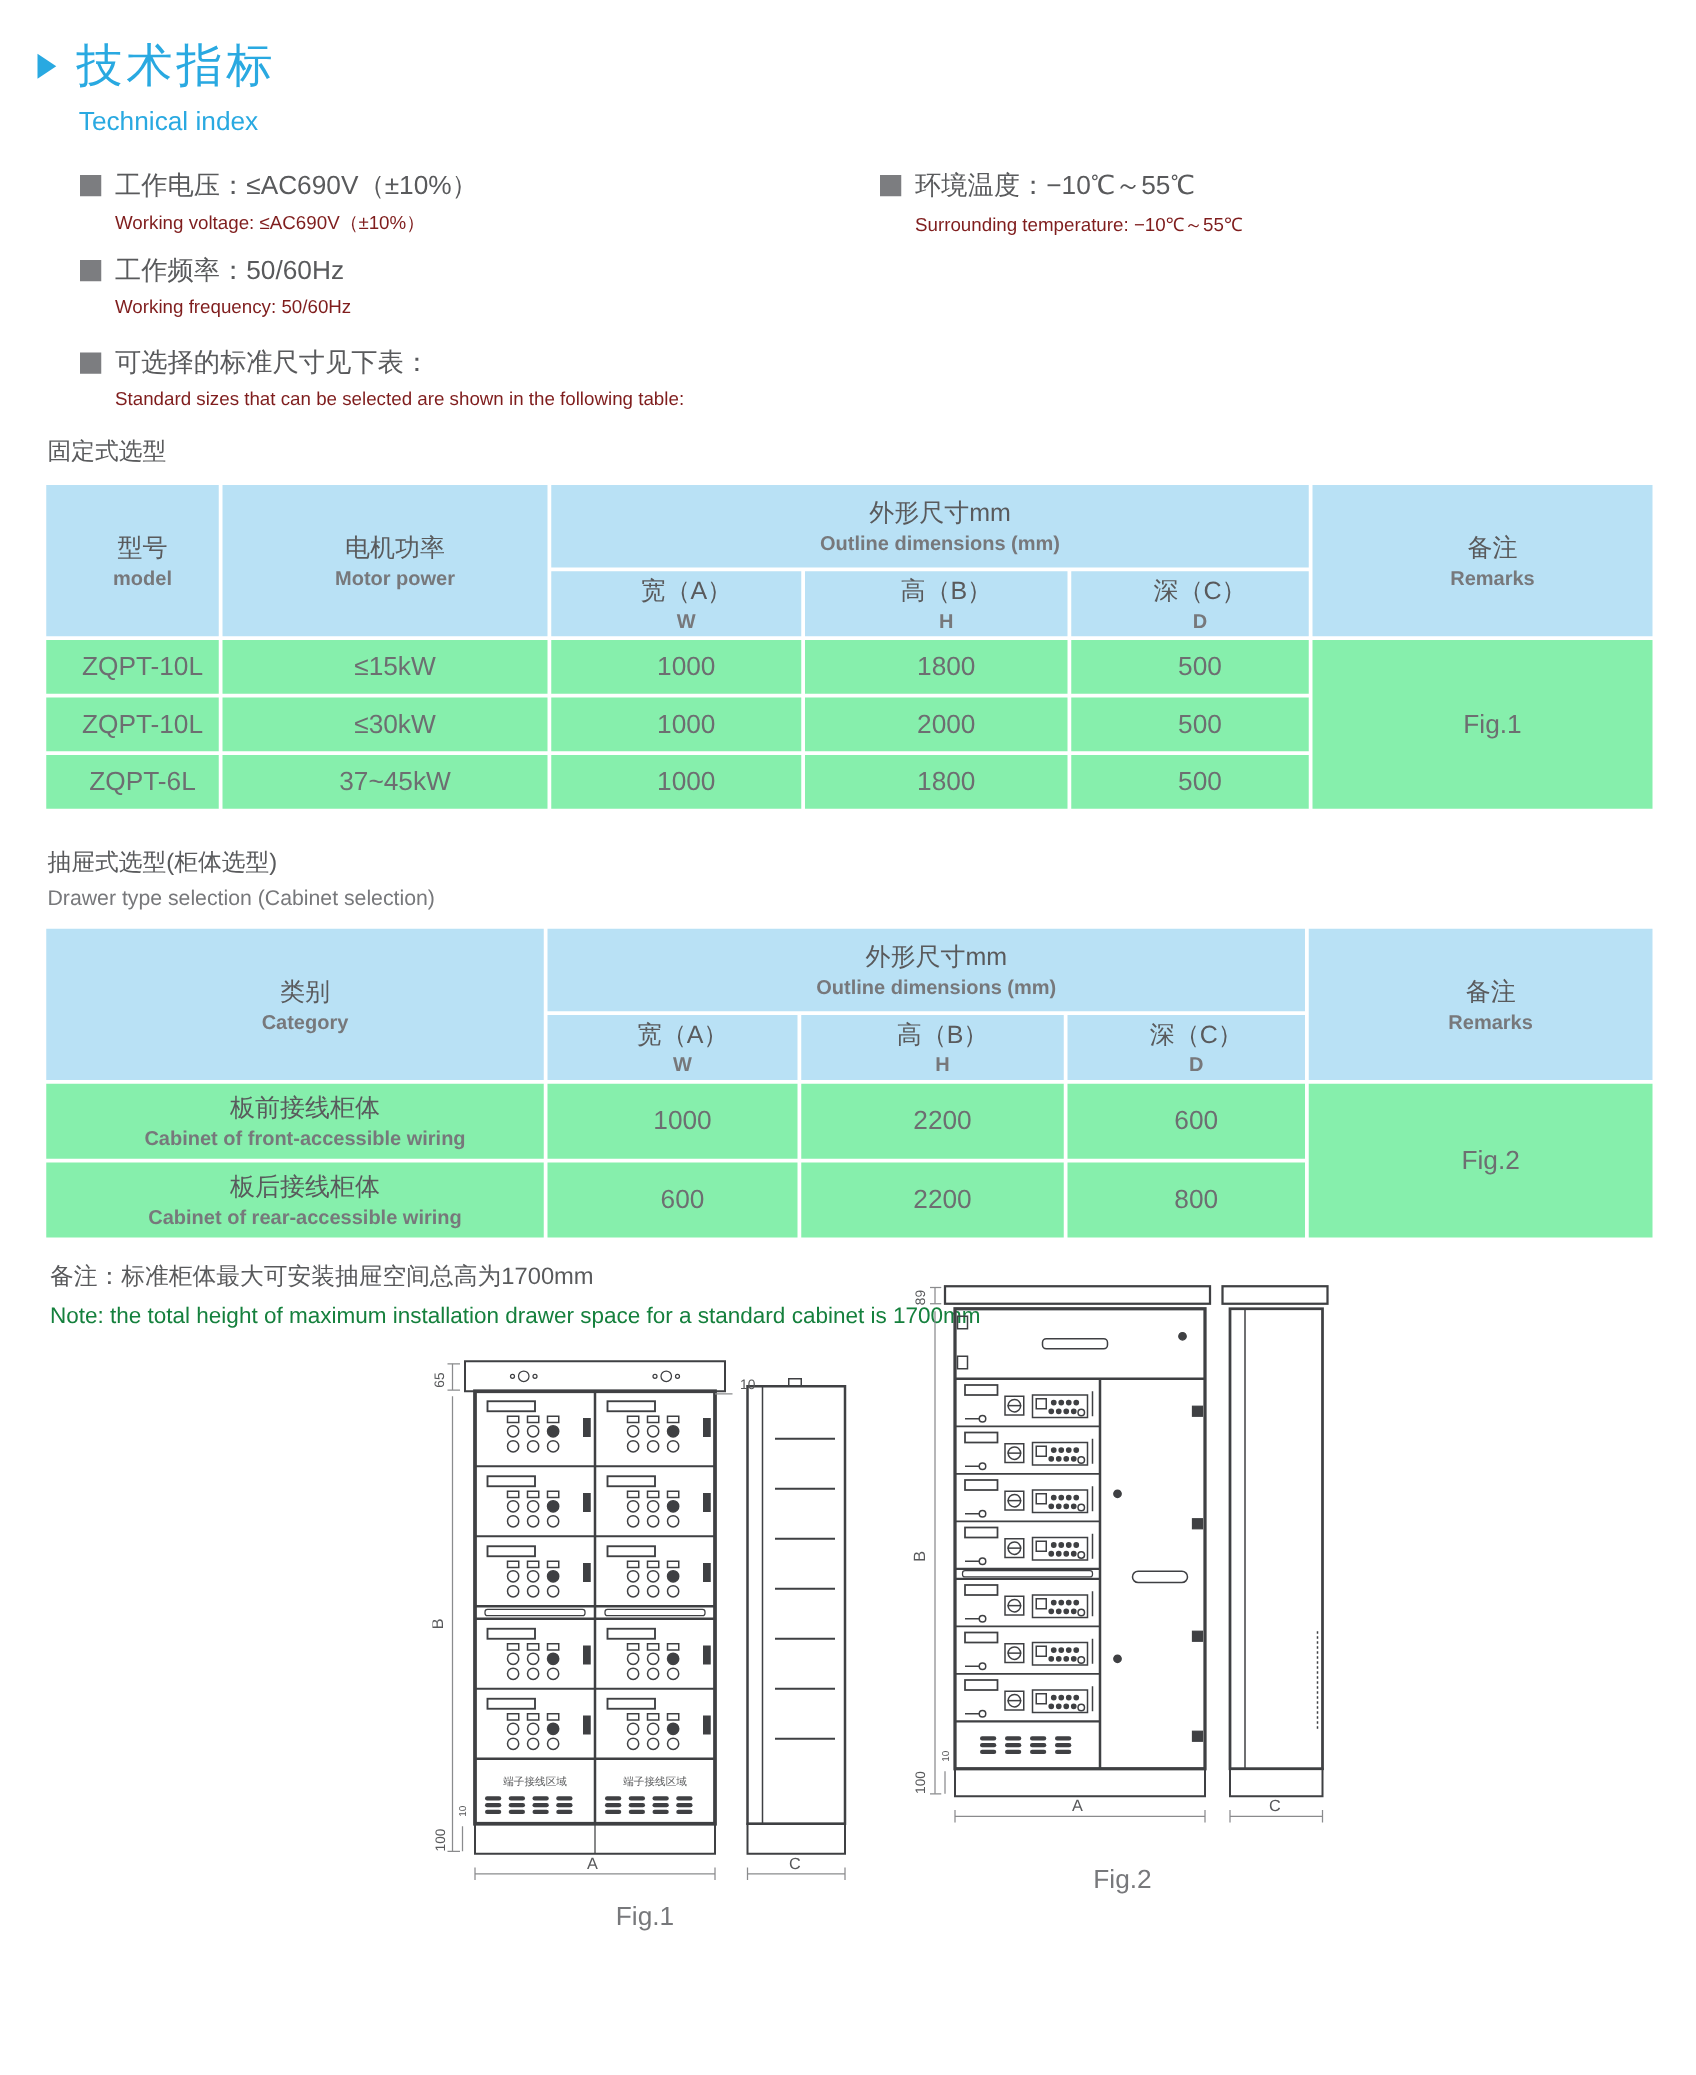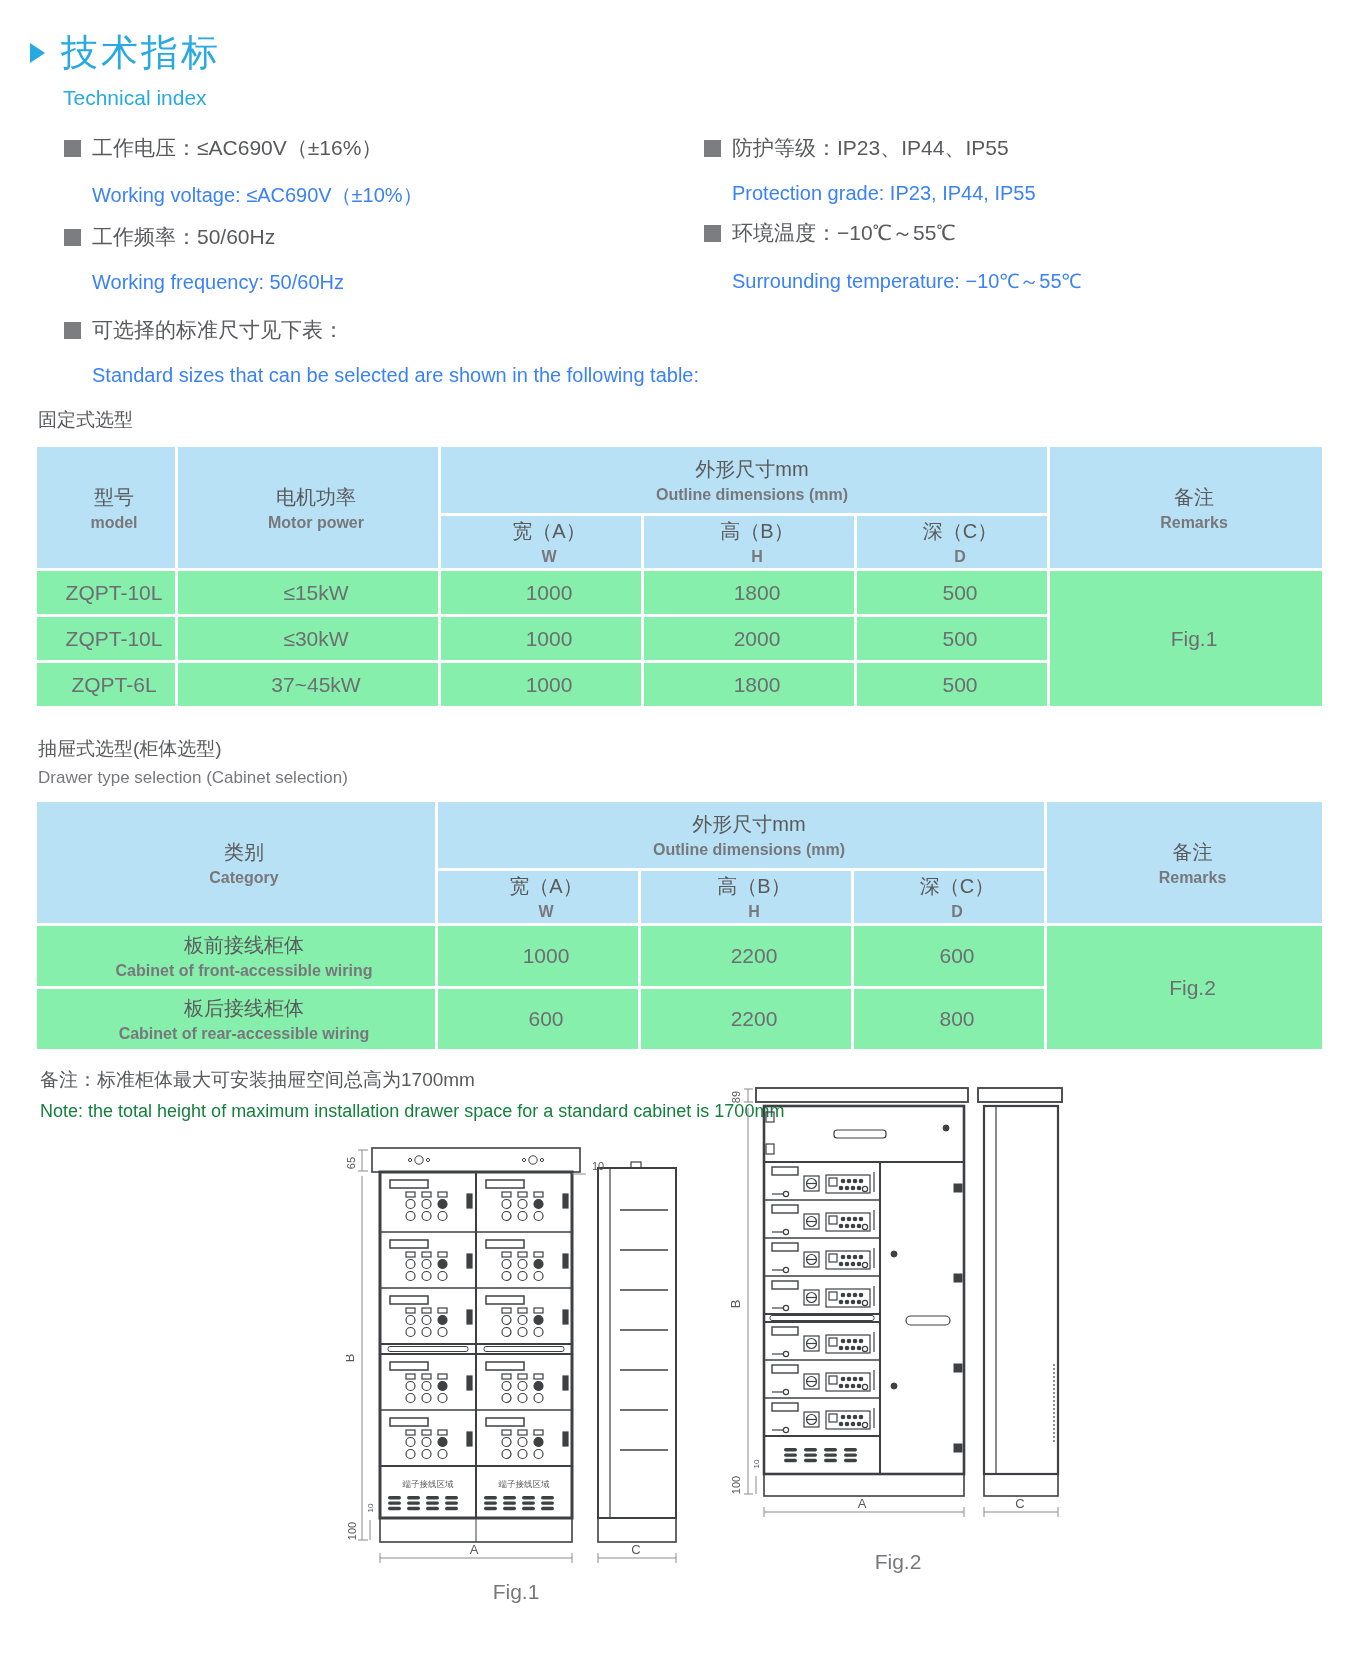--- a/index.html
+++ b/index.html
@@ -13,21 +13,21 @@
   .header { padding:28px 0 0 30px; }
   .title-row { display:flex; align-items:center; gap:16px; }
   .tri { width:0; height:0; border-left:15px solid #29a9e1; border-top:10px solid transparent; border-bottom:10px solid transparent; }
   .title-cn { font-size:37px; color:#29a9e1; font-weight:500; letter-spacing:3px; }
   .title-en { color:#29a9e1; font-size:21px; margin:8px 0 0 33px; }
   
   .specs { display:grid; grid-template-columns:640px auto; margin:24px 0 0 64px; }
   .spec-item { margin-bottom:14px; }
   .spec-cn { display:flex; align-items:center; gap:11px; font-size:21px; color:#595a5c; }
   .bullet { width:17px; height:17px; background:#7c7d80; flex:0 0 auto; }
-  .spec-en { margin:20px 0 6px 28px; font-size:20px; color:#3b82f6; }
+  .spec-en { margin:7px 0 6px 28px; font-size:15px; color:#7f1d1d; }
   .spec-item.gap-top { margin-top:22px; }
   
   .section { margin:30px 0 0 38px; }
   .section .cn { font-size:19px; color:#595a5c; }
   .section .en { font-size:17px; color:#77787b; margin-top:6px; }
   
   .gtable { display:grid; gap:3px; width:1285px; margin:14px 0 0 37px; background:#ffffff; }
   .t1 { grid-template-columns:138px 260px 200px 210px 190px auto; grid-template-rows:66px 52px 43px 43px 43px; }
   .t2 { grid-template-columns:398px 200px 210px 190px auto; grid-template-rows:66px 52px 60px 60px; }
   .cell { display:flex; flex-direction:column; justify-content:center; align-items:center; text-align:center;padding-left:16px; }
@@ -61,47 +61,40 @@
     <span class="title-cn">技术指标</span>
   </div>
   <div class="title-en">Technical index</div>
 </div>
 
 <div class="specs">
   <div>
     <div class="spec-item">
       <div class="spec-cn">
           <span class="bullet"></span>
-          <span>工作电压：≤AC690V（±16%）</span>
+          <span>工作电压：≤AC690V（±10%）</span>
         </div>
       <div class="spec-en">Working voltage: ≤AC690V（±10%）</div>
     </div>
     <div class="spec-item">
       <div class="spec-cn">
           <span class="bullet"></span>
           <span>工作频率：50/60Hz</span>
         </div>
       <div class="spec-en">Working frequency: 50/60Hz</div>
     </div>
     <div class="spec-item gap-top">
       <div class="spec-cn">
           <span class="bullet"></span>
           <span>可选择的标准尺寸见下表：</span>
         </div>
       <div class="spec-en">Standard sizes that can be selected are shown in the following table:</div>
     </div>
   </div>
   <div>
-    <div class="spec-item">
-      <div class="spec-cn">
-          <span class="bullet"></span>
-          <span>防护等级：IP23、IP44、IP55</span>
-        </div>
-      <div class="spec-en">Protection grade: IP23, IP44, IP55</div>
-    </div>
     <div class="spec-item">
       <div class="spec-cn">
           <span class="bullet"></span>
           <span>环境温度：−10℃～55℃</span>
         </div>
       <div class="spec-en">Surrounding temperature: −10℃～55℃</div>
     </div>
   </div>
 </div>
 

